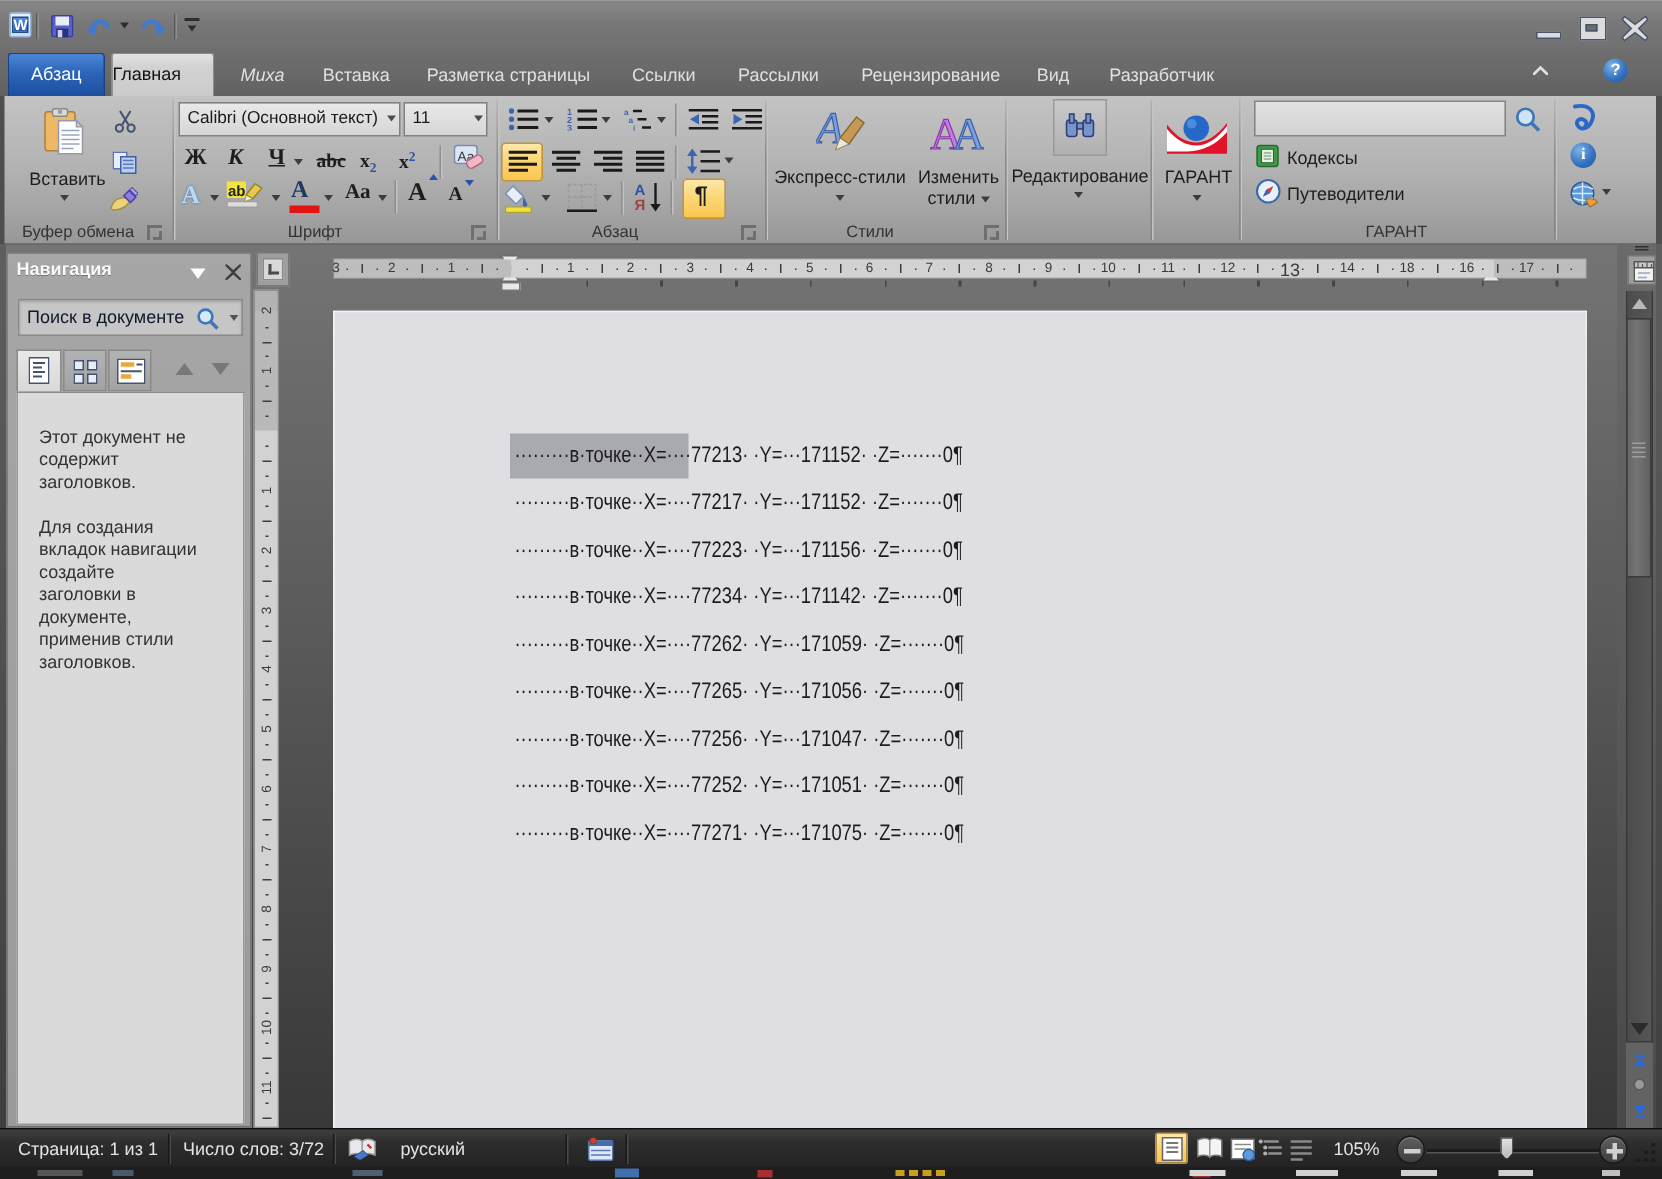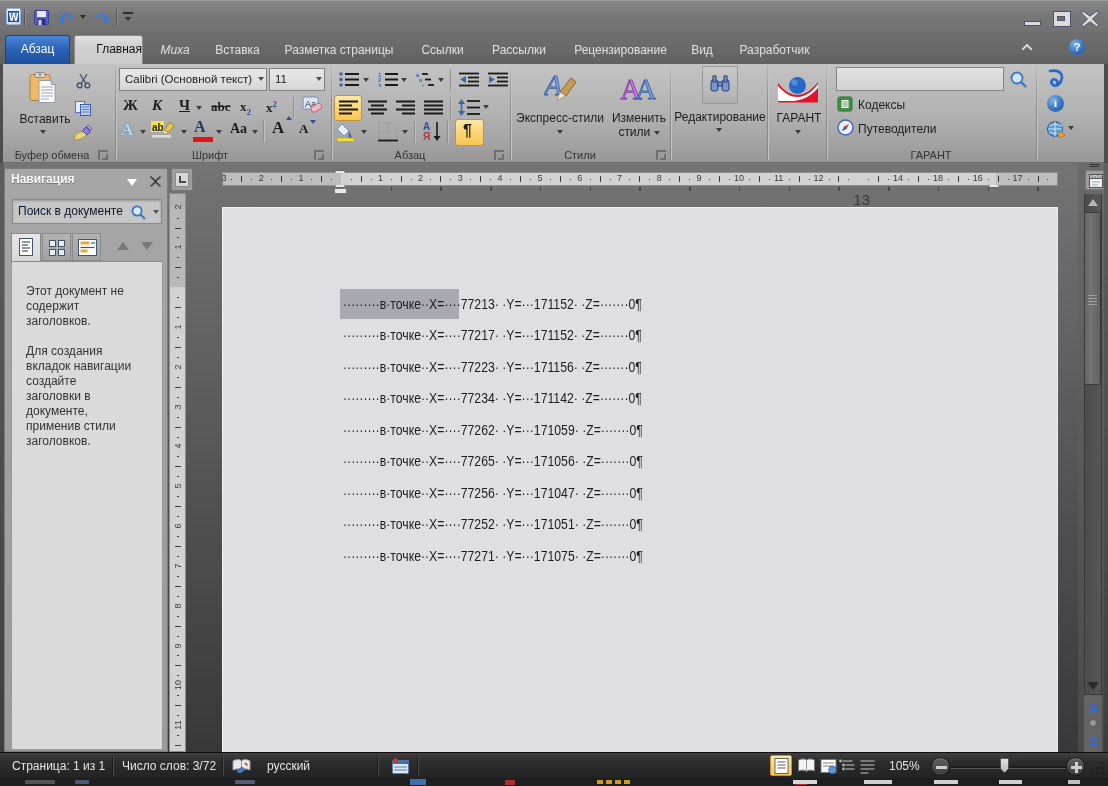--- a/index.html
+++ b/index.html
@@ -51,21 +51,21 @@
   </div>
   <svg class="abs" style="left:1081px;top:9px;" width="18" height="18" viewBox="0 0 18 18">
     <path d="M2 1 L9 6.2 L16 1 L17.5 3 L11.5 9 L17.5 15 L16 17 L9 11.8 L2 17 L0.5 15 L6.5 9 L0.5 3 Z" fill="#dcdcdc" stroke="#49546b" stroke-width="1"></path>
   </svg>
 </div>
 
 <div class="abs" id="tabrow" style="left:0;top:32px;width:1108px;height:32px;background:linear-gradient(#6f6f6f,#686868 60%,#606060);">
   <div class="abs" style="left:5px;top:3px;width:65px;height:29px;background:linear-gradient(#4a86d8,#2c64b8 45%,#1d4f9e);border:1px solid #1a4080;border-bottom:none;border-radius:3px 3px 0 0;
     color:#fff;font-size:12px;text-align:center;line-height:27px;">Абзац</div>
   <div class="abs" style="left:74px;top:3px;width:69px;height:29px;background:linear-gradient(#e2e2e2,#d2d2d2 30%,#cbcbcb);border:1px solid #8a8a8a;border-bottom:none;border-radius:2.5px 2.5px 0 0;
-    color:#111;font-size:12px;text-align:right;line-height:27px;">Главная</div>
+    color:#111;font-size:12px;text-align:left;line-height:27px;">Главная</div>
   <div class="abs tabt" style="left:146px;width:58px;font-style:italic;">Миха</div>
   <div class="abs tabt" style="left:208px;width:59px;">Вставка</div>
   <div class="abs tabt" style="left:271px;width:136px;">Разметка страницы</div>
   <div class="abs tabt" style="left:411px;width:63px;">Ссылки</div>
   <div class="abs tabt" style="left:478px;width:82px;">Рассылки</div>
   <div class="abs tabt" style="left:564px;width:113px;">Рецензирование</div>
   <div class="abs tabt" style="left:681px;width:42px;">Вид</div>
   <div class="abs tabt" style="left:727px;width:95px;">Разработчик</div>
   <style>.tabt{top:8px;font-size:12px;color:#e0e0e0;text-align:center;line-height:20px;}</style>
   <svg class="abs" style="left:1022px;top:12px;" width="10" height="6" viewBox="0 0 10 6">
@@ -513,21 +513,21 @@
 <div class="abs" style="left:455.2px;top:10px;width:10px;text-align:center;font-size:9px;color:#3a3a3a;">3</div>
 <div class="abs" style="left:495.0px;top:10px;width:10px;text-align:center;font-size:9px;color:#3a3a3a;">4</div>
 <div class="abs" style="left:534.9px;top:10px;width:10px;text-align:center;font-size:9px;color:#3a3a3a;">5</div>
 <div class="abs" style="left:574.7px;top:10px;width:10px;text-align:center;font-size:9px;color:#3a3a3a;">6</div>
 <div class="abs" style="left:614.5px;top:10px;width:10px;text-align:center;font-size:9px;color:#3a3a3a;">7</div>
 <div class="abs" style="left:654.3px;top:10px;width:10px;text-align:center;font-size:9px;color:#3a3a3a;">8</div>
 <div class="abs" style="left:694.1px;top:10px;width:10px;text-align:center;font-size:9px;color:#3a3a3a;">9</div>
 <div class="abs" style="left:733.9px;top:10px;width:10px;text-align:center;font-size:9px;color:#3a3a3a;">10</div>
 <div class="abs" style="left:773.7px;top:10px;width:10px;text-align:center;font-size:9px;color:#3a3a3a;">11</div>
 <div class="abs" style="left:813.5px;top:10px;width:10px;text-align:center;font-size:9px;color:#3a3a3a;">12</div>
-<div class="abs" style="left:853.3px;top:28px;width:10px;text-align:right;font-size:15px;color:#3a3a3a;">13</div>
+<div class="abs" style="left:853.3px;top:10px;width:10px;text-align:right;font-size:12px;color:#3a3a3a;">13</div>
 <div class="abs" style="left:893.1px;top:10px;width:10px;text-align:center;font-size:9px;color:#3a3a3a;">14</div>
 <div class="abs" style="left:933.0px;top:10px;width:10px;text-align:center;font-size:9px;color:#3a3a3a;">18</div>
 <div class="abs" style="left:972.8px;top:10px;width:10px;text-align:center;font-size:9px;color:#3a3a3a;">16</div>
 <div class="abs" style="left:1012.6px;top:10px;width:10px;text-align:center;font-size:9px;color:#3a3a3a;">17</div>
 <div class="rtick" style="left:350.8px;top:15.5px;width:1px;height:1.5px;"></div>
 <div class="rtick" style="left:360.7px;top:13px;width:1px;height:6px;"></div>
 <div class="rtick" style="left:370.7px;top:15.5px;width:1px;height:1.5px;"></div>
 <div class="rtick" style="left:390.6px;top:15.5px;width:1px;height:1.5px;"></div>
 <div class="rtick" style="left:400.5px;top:13px;width:1px;height:6px;"></div>
 <div class="rtick" style="left:410.5px;top:15.5px;width:1px;height:1.5px;"></div>

